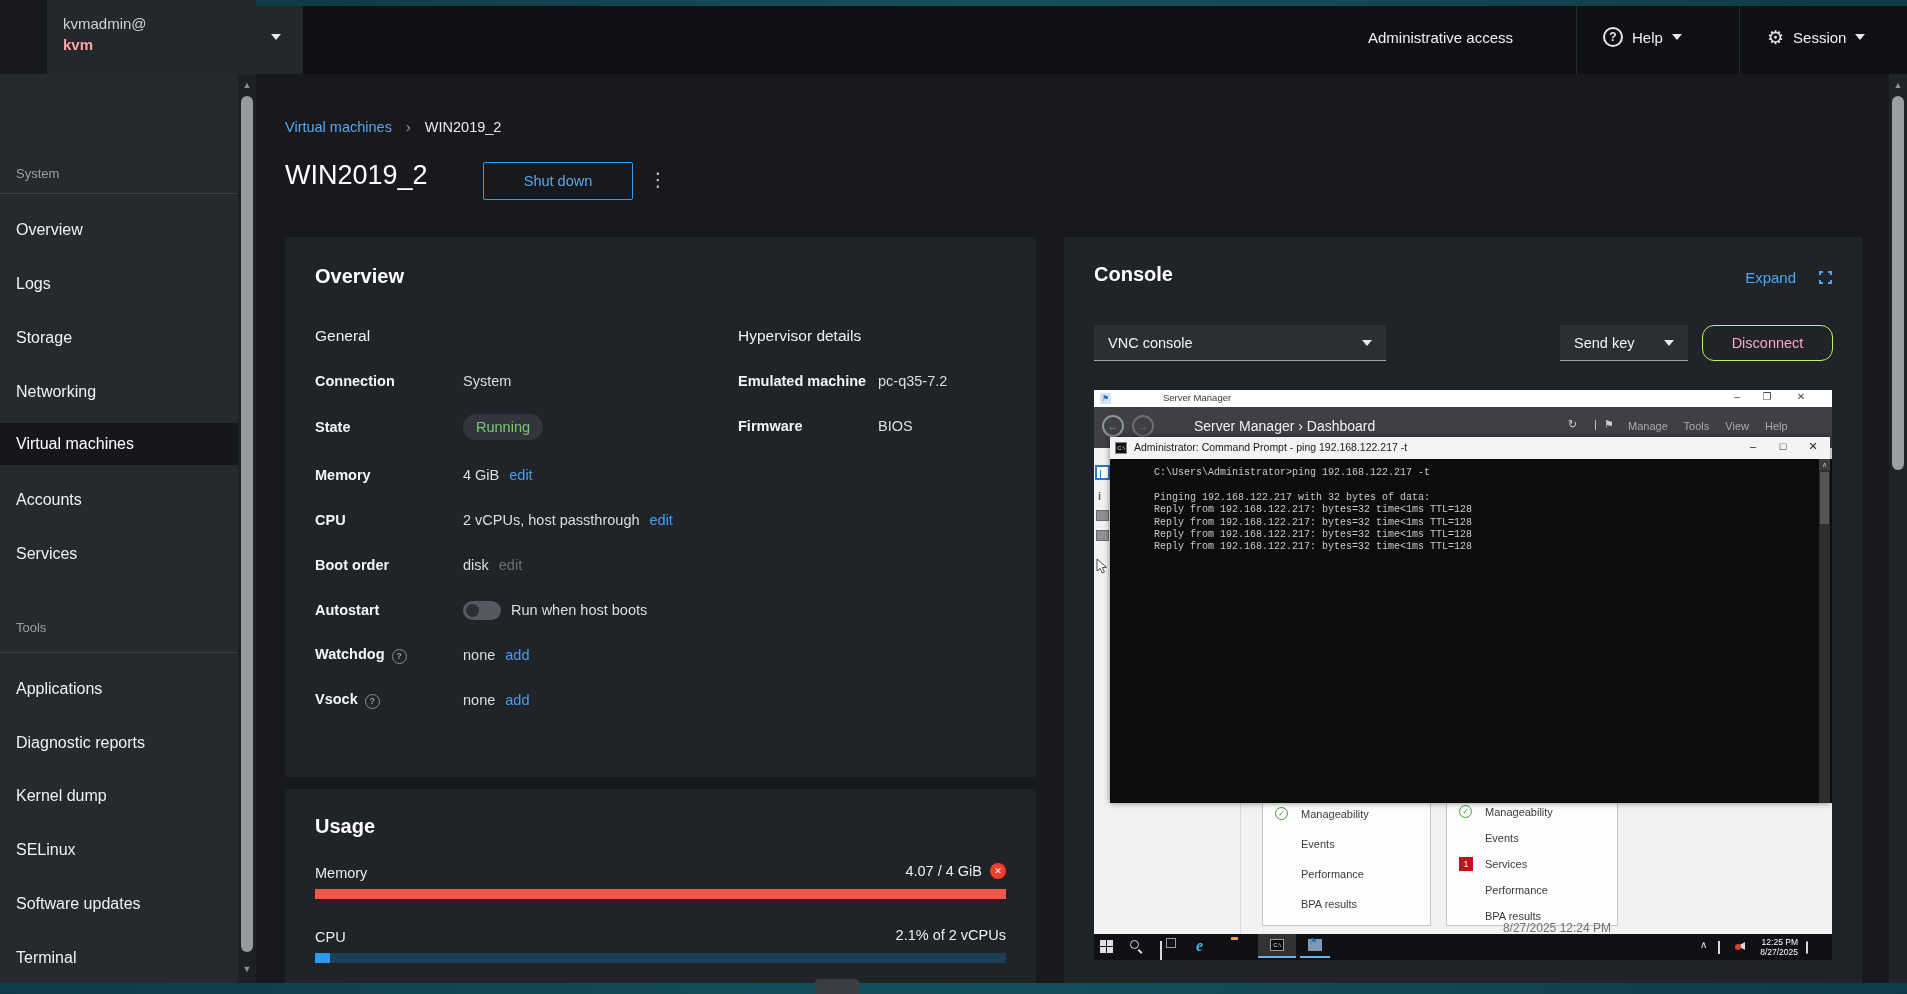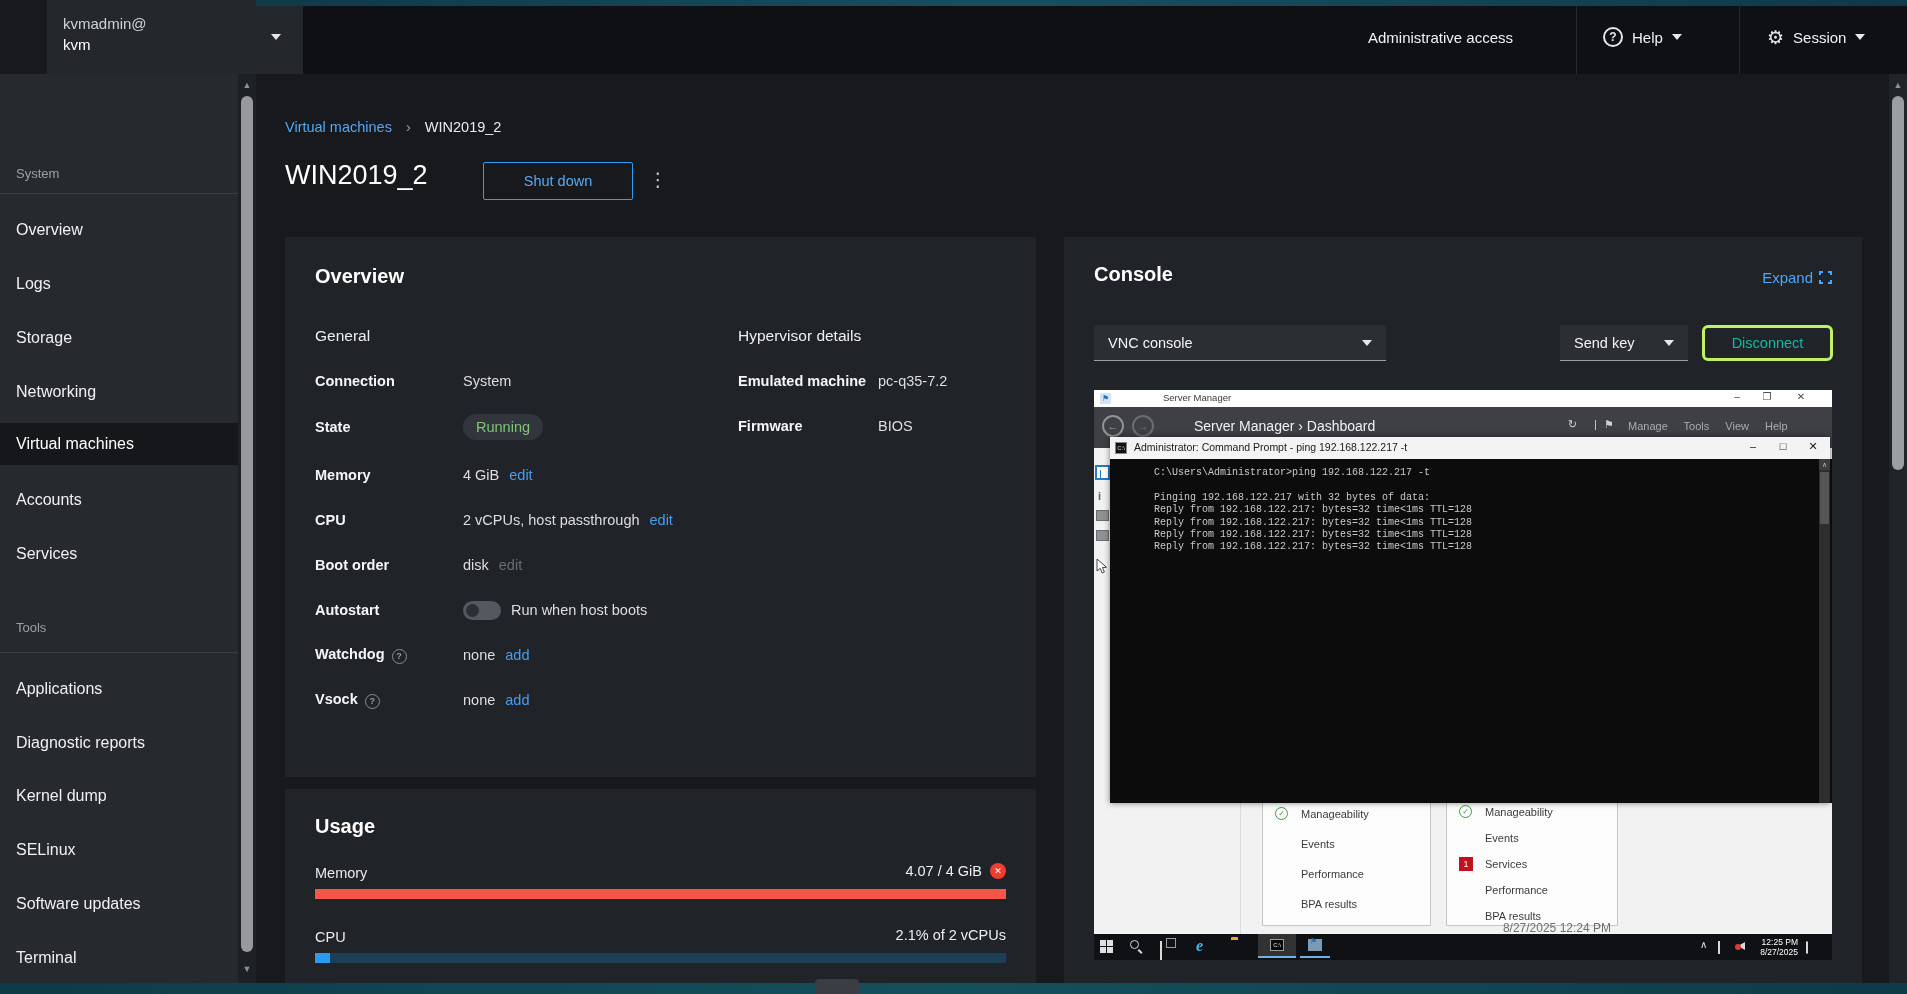--- a/index.html
+++ b/index.html
@@ -11,21 +11,21 @@
              background:linear-gradient(90deg,#0d3b47,#16505d 45%,#0d3b47); z-index:30; }
   .bottomband { position:absolute; left:0; top:983px; width:1907px; height:11px;
                 background:linear-gradient(90deg,#0d3b47,#14505c 50%,#0d3b47); z-index:40; }
   .bottom-tab { position:absolute; left:815px; top:979px; width:44px; height:15px;
                 background:#3a3e44; border-radius:4px 4px 0 0; z-index:41; }
 
   
   .masthead { position:absolute; left:0; top:0; width:1907px; height:74px; background:#0e1013; z-index:20;margin-left:47px; }
   .mast-left { position:absolute; left:0; top:0; width:256px; height:74px; background:#24272b; cursor:pointer; }
   .mast-user { position:absolute; left:16px; top:13px; font-size:15px; color:#cfd2d6; line-height:21px; }
-  .mast-host { font-weight:400; color:#ffffff; }
+  .mast-host { font-weight:700; color:#fca5a5; }
   .caret { display:inline-block; width:0; height:0; border-left:5px solid transparent;
            border-right:5px solid transparent; border-top:6px solid #e8e8ea; }
   .mast-left .caret { position:absolute; left:224px; top:34px; }
   .mast-div { position:absolute; top:0; width:1px; height:74px; background:#26292e; }
   .mast-item { position:absolute; top:0; height:74px; display:flex; align-items:center; gap:9px;
                color:#f0f1f3; font-size:15px; cursor:pointer; }
   .help-icon { width:20px; height:20px; border:2px solid #e6e7e9; border-radius:50%;
                display:inline-flex; align-items:center; justify-content:center;
                font-size:12px; font-weight:700; color:#e6e7e9; }
   .gear-icon { font-size:19px; color:#e6e7e9; line-height:1; }
@@ -96,34 +96,34 @@
   .bar { position:absolute; left:30px; width:691px; height:10px; background:#3a3d42; }
   .bar .fill { height:100%; }
   .mem-fill { background:#f4564a; }
   .cpu-bar { background:#1d3f56; }
   .cpu-fill { background:#2b9af3; }
 
   
   .console-card { left:1064px; top:237px; width:798px; height:757px; }
   .console-card .card-title { position:absolute; left:30px; top:26px; }
   .expand-link { position:absolute; right:30px; top:32px; color:#4ca6f8; font-size:15px; cursor:pointer;
-                 display:flex; align-items:center; gap:6px; }
+                 display:flex; align-items:center; gap:23px; }
   .expand-icon { position:relative; width:13px; height:13px; display:inline-block; }
   .expand-icon i { position:absolute; width:4px; height:4px; border:2px solid #4ca6f8; }
   .expand-icon i:nth-child(1){ left:0; top:0; border-right:none; border-bottom:none; }
   .expand-icon i:nth-child(2){ right:0; top:0; border-left:none; border-bottom:none; }
   .expand-icon i:nth-child(3){ left:0; bottom:0; border-right:none; border-top:none; }
   .expand-icon i:nth-child(4){ right:0; bottom:0; border-left:none; border-top:none; }
   .sel { position:absolute; top:88px; height:36px; background:#2b2e33; border:none; border-bottom:1px solid #9da0a4;
          color:#f2f3f5; font-size:14.5px; display:flex; align-items:center; padding:0 14px; cursor:pointer; }
   .sel .caret { border-top-color:#e8e8ea; margin-left:auto; }
   .vnc-select { left:30px; width:292px; }
   .sendkey { left:496px; width:128px; gap:12px; }
   .disconnect-btn { position:absolute; left:638px; top:88px; width:131px; height:36px; background:transparent;
-                    border:3px solid #bef264; border-radius:6px; color:#14b8a6; font-size:14.5px;
+                    border:1px solid #bef264; border-radius:12px; color:#f9a8d4; font-size:14.5px;
                     font-family:inherit; cursor:pointer; }
 
   
   .vnc { position:absolute; left:30px; top:153px; width:738px; height:570px; background:#f2f2f2; overflow:hidden;
          font-family:"Liberation Sans","DejaVu Sans",sans-serif; cursor:default; }
   .sm-titlebar { position:absolute; left:0; top:0; width:738px; height:17px; background:#ffffff; }
   .sm-appicon { position:absolute; left:6px; top:3px; width:11px; height:11px; background:#d5e4f2; }
   .sm-appicon i { position:absolute; left:2px; top:1px; font-size:8px; color:#2d6fb5; font-style:normal; line-height:9px; }
   .sm-title { position:absolute; left:23px; top:2px; font-size:9.5px; color:#3a3a3a;margin-left:46px; }
   .winctl { position:absolute; top:1px; font-size:10px; color:#4a4a4a; width:22px; text-align:center; cursor:pointer; }

